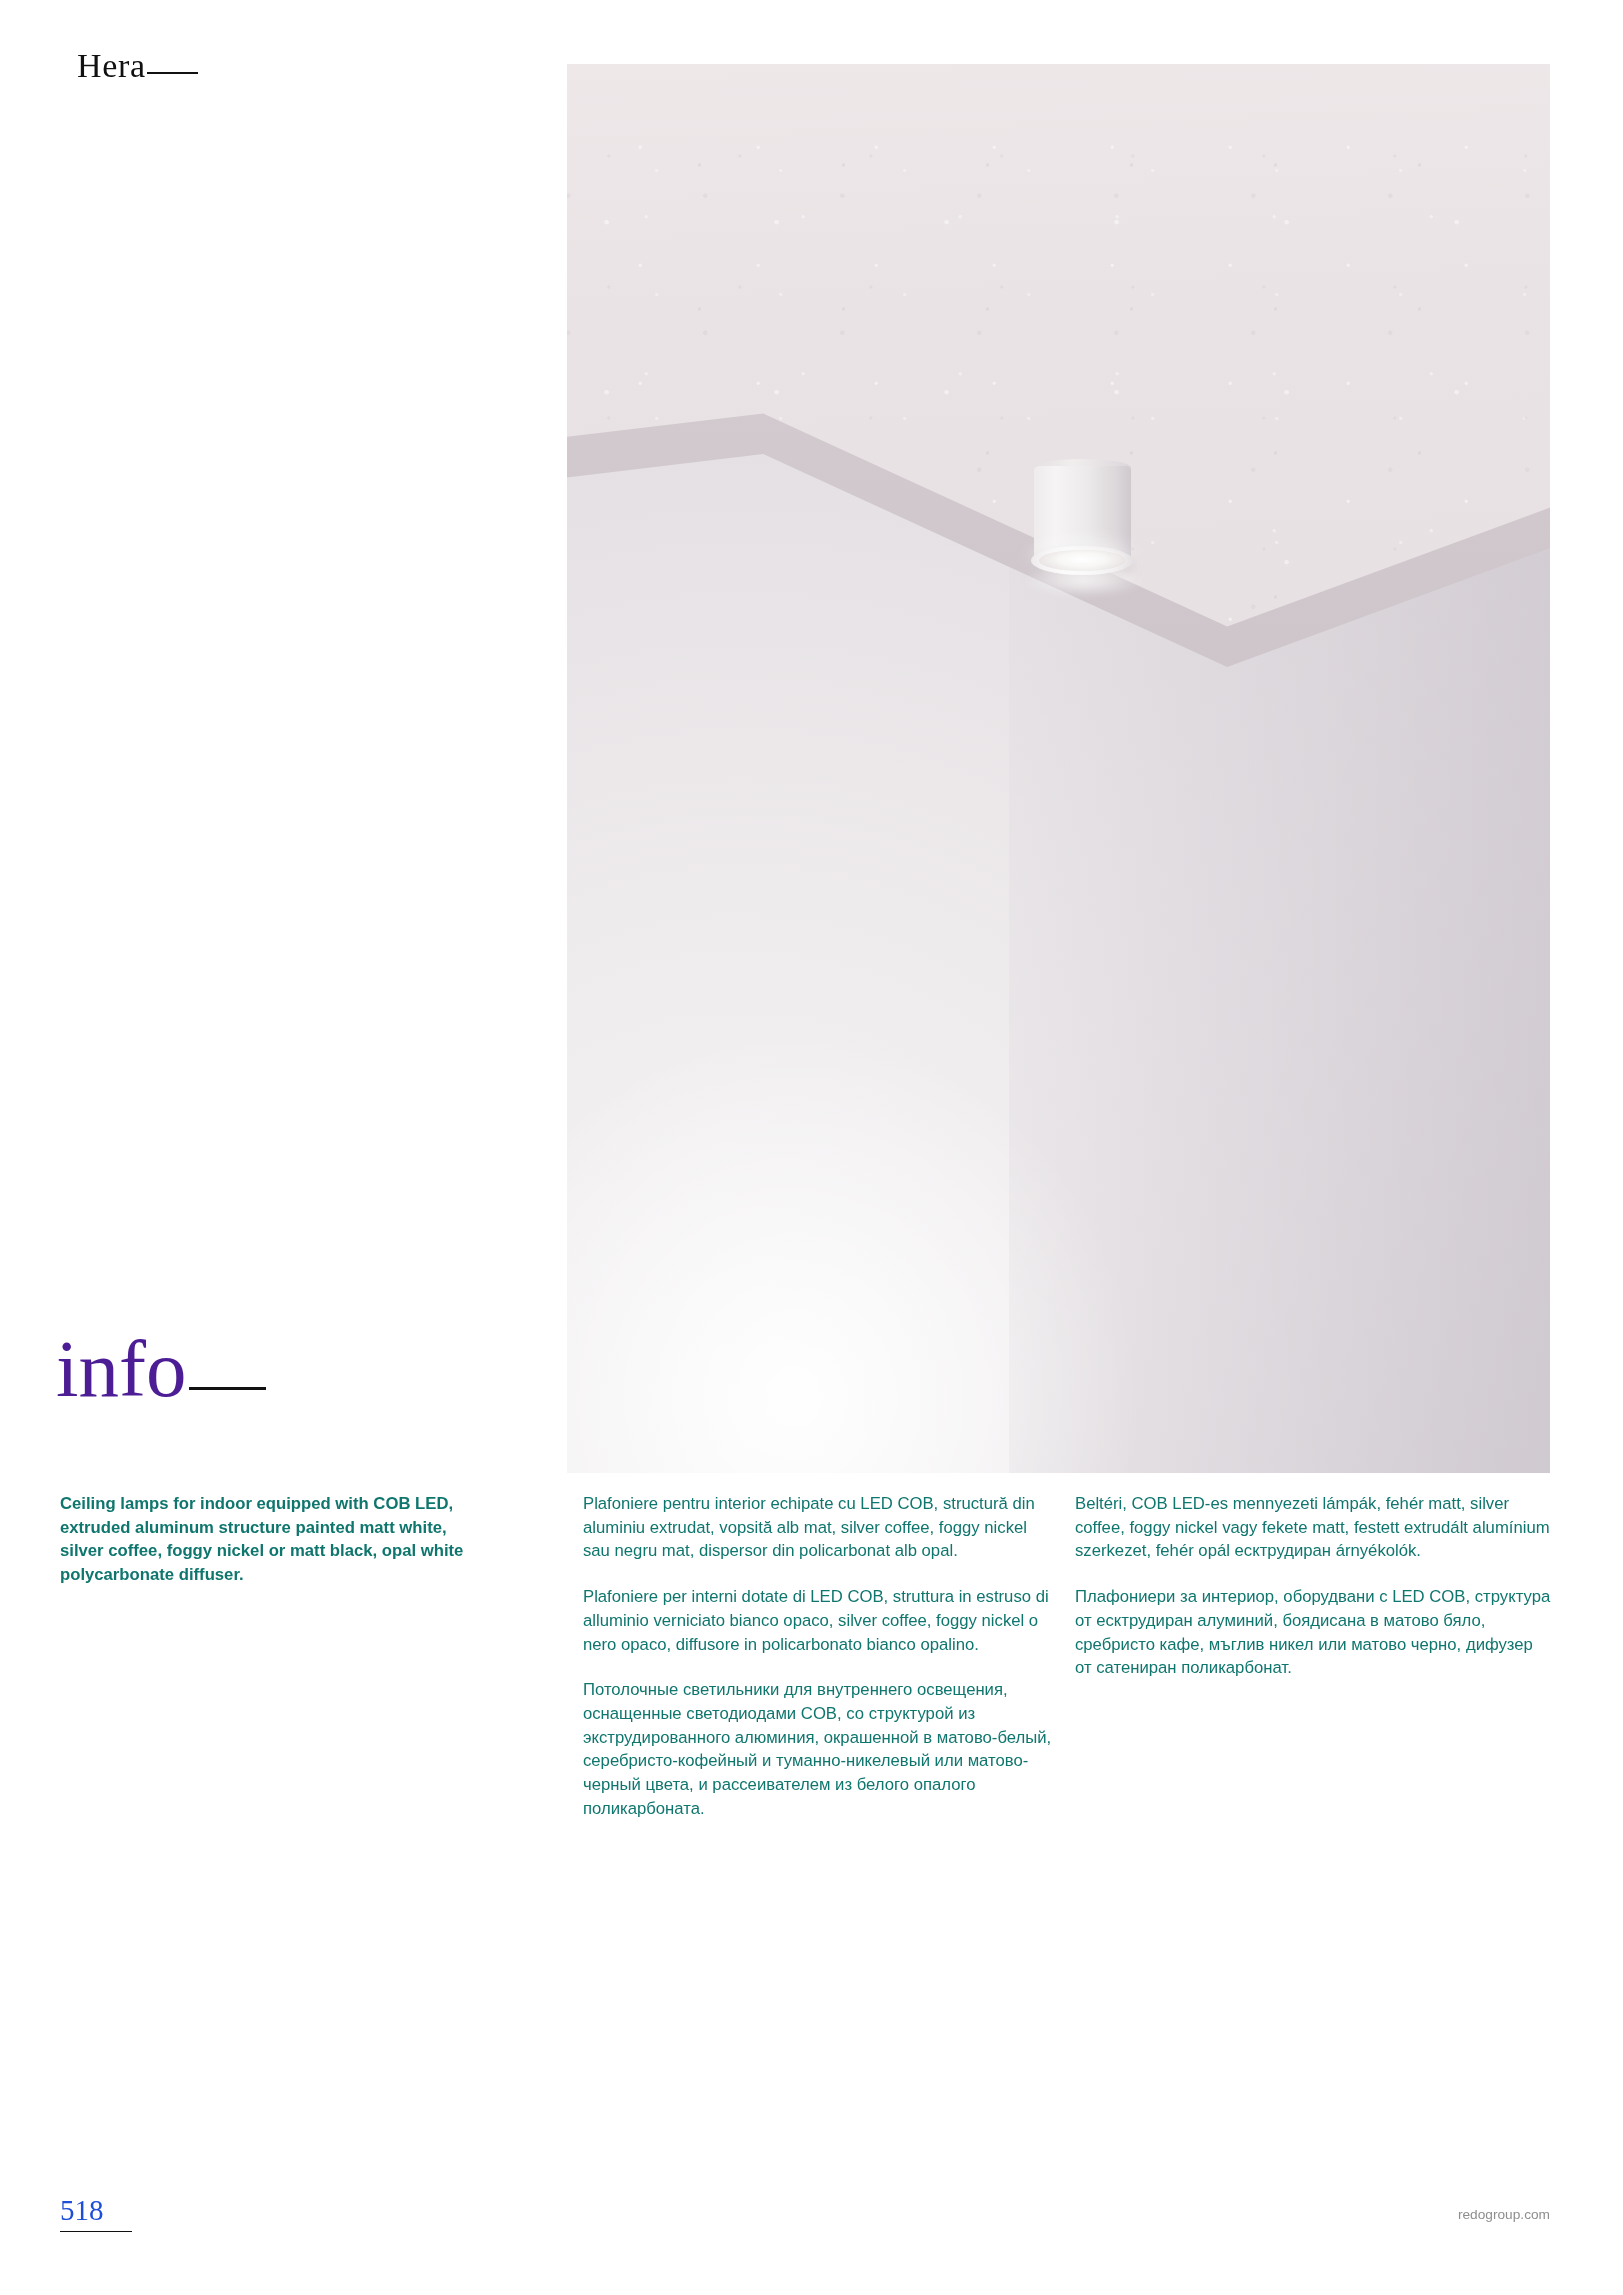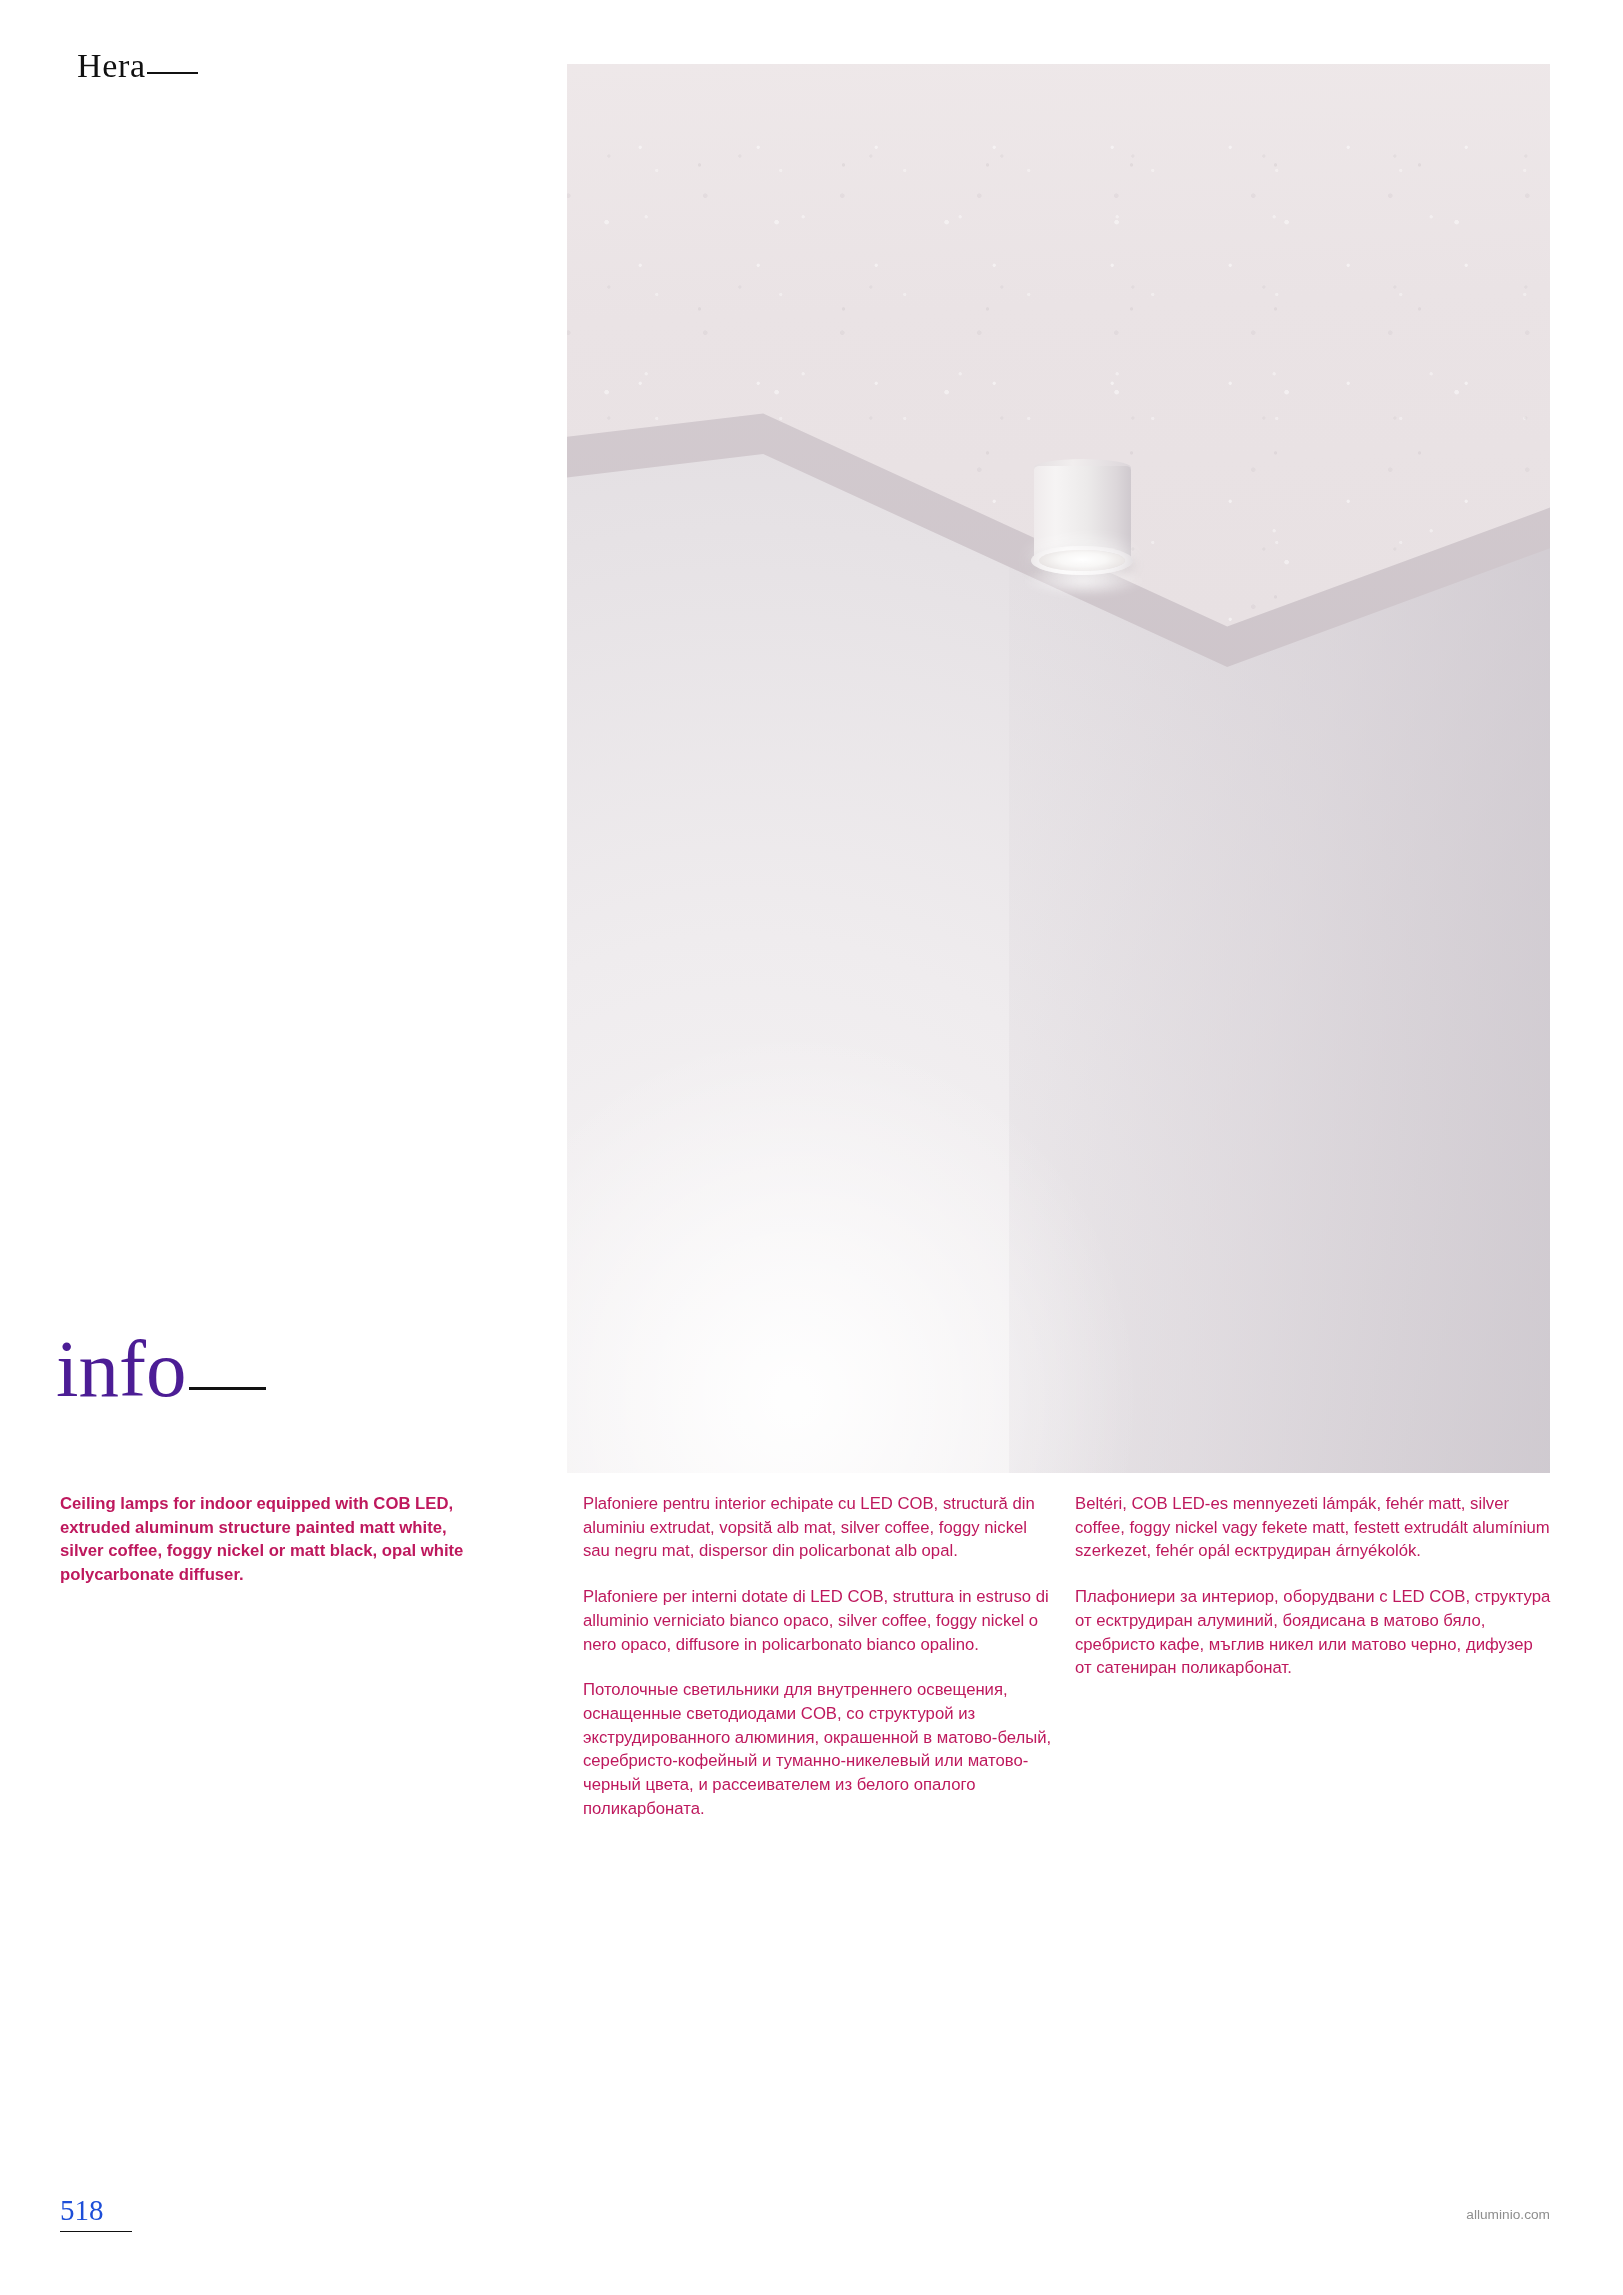--- a/index.html
+++ b/index.html
@@ -181,21 +181,21 @@
     background: #111;
     vertical-align: 6.5px;
     margin-left: 2.6px;
   }
 
   
   .col {
     position: absolute;
     font-size: 16.7px;
     line-height: 1.42;
-    color: #be185d;
+    color: #0f766e;
   }
   .col p { margin: 0 0 22px 0; }
   .col p:last-child { margin-bottom: 0; }
 
   .col-1 { left: 60px;  top: 1492px; width: 432px; font-weight: bold; }
   .col-2 { left: 583px; top: 1492px; width: 471px; }
   .col-3 { left: 1075px; top: 1492px; width: 478px; }
 
   
   .page-number {
@@ -260,14 +260,14 @@
   <p>Потолочные светильники для внутреннего освещения, оснащенные светодиодами COB, со структурой из экструдированного алюминия, окрашенной в матово-белый, серебристо-кофейный и туманно-никелевый или матово-черный цвета, и рассеивателем из белого опалого поликарбоната.</p>
 </div>
 
 <div class="col col-3">
   <p>Beltéri, COB LED-es mennyezeti lámpák, fehér matt, silver coffee, foggy nickel vagy fekete matt, festett extrudált alumínium szerkezet, fehér opál есктрудиран árnyékolók.</p>
   <p>Плафониери за интериор, оборудвани с LED COB, структура от есктрудиран алуминий, боядисана в матово бяло, сребристо кафе, мъглив никел или матово черно, дифузер от сатениран поликарбонат.</p>
 </div>
 
 <div class="page-number">518</div>
 <div class="footer-rule"></div>
-<div class="site">alluminio.com</div>
+<div class="site">redogroup.com</div>
 
 
 </body></html>

